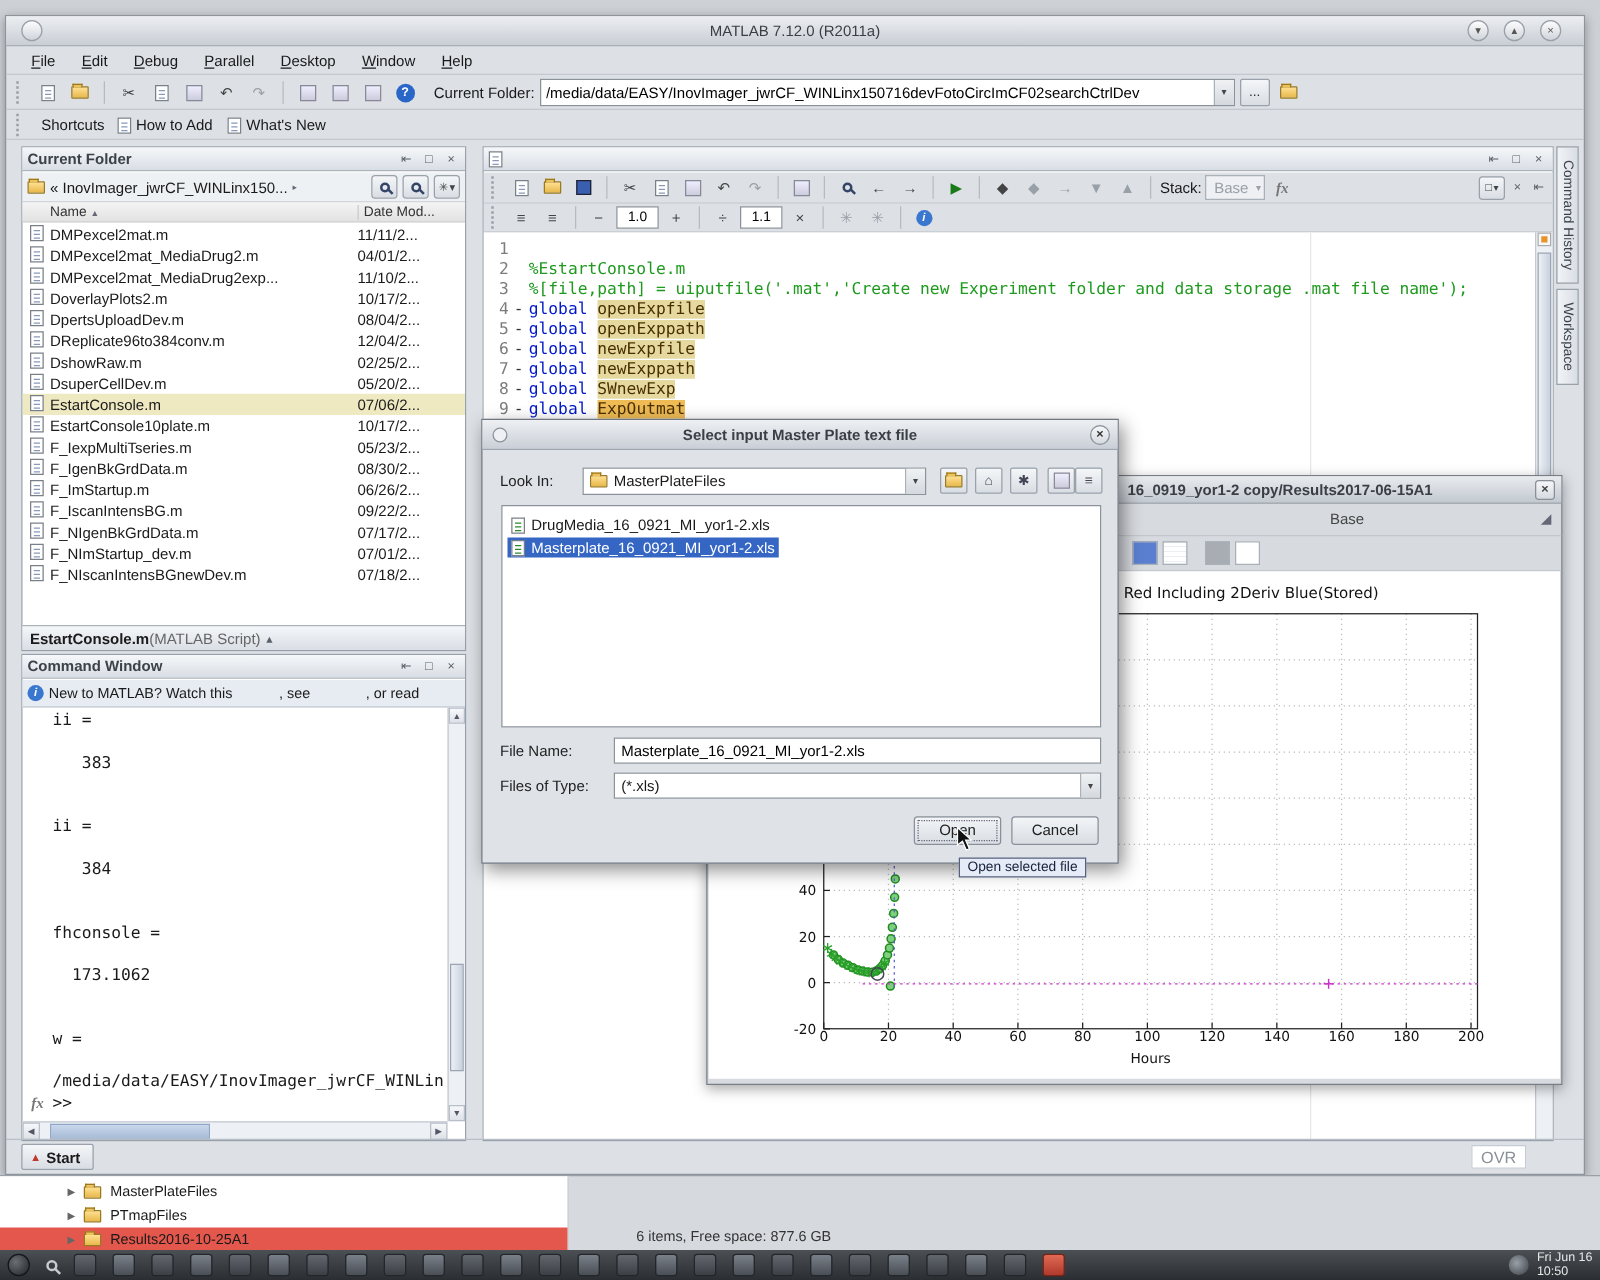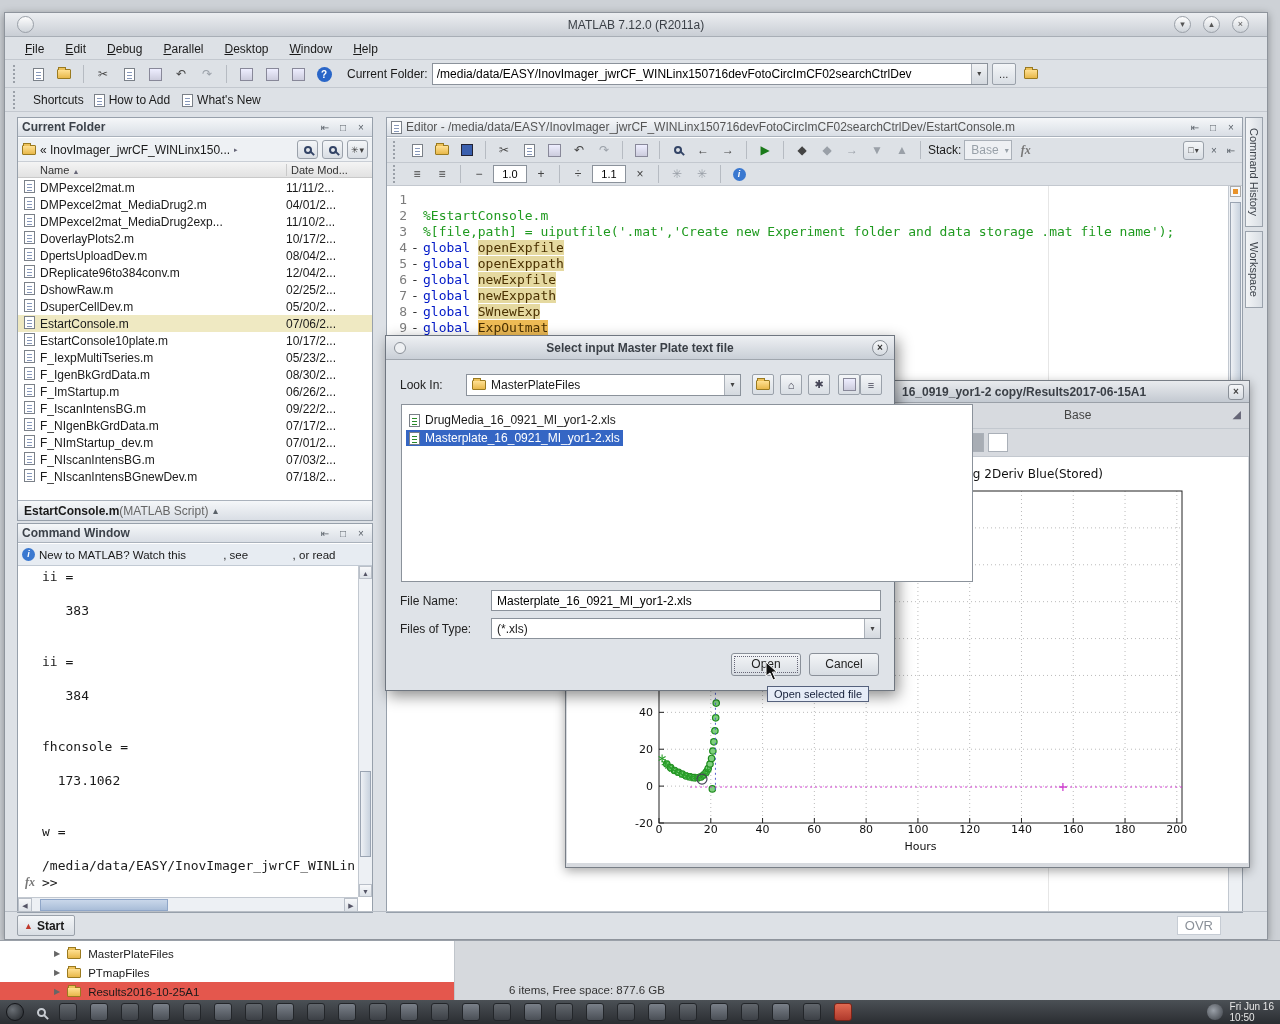--- a/index.html
+++ b/index.html
@@ -196,21 +196,21 @@
   .dlg-close { position:absolute; right:6px; top:4px; width:16px; height:16px; border:1px solid #8a9098;
                border-radius:50%; background:linear-gradient(#f6f7f9,#d6dbe1); text-align:center;
                line-height:14px; font-size:10px; color:#333; }
   .dlg-label { position:absolute; color:#222; }
   .dlg-combo { position:absolute; display:flex; align-items:center; gap:5px; background:#fff;
                border:1px solid #8b929b; height:22px; padding-left:5px; }
   .dlg-combo .sp { flex:1; }
   .dlg-btn { position:absolute; width:22px; height:21px; background:linear-gradient(#f4f6f8,#d9dee4);
              border:1px solid #9aa1aa; border-radius:2px; display:inline-flex; align-items:center;
              justify-content:center; font-size:11px; color:#445; }
-  #dlg-list { position:absolute; left:15px; top:68px; width:572px; height:178px; background:#fff;
+  #dlg-list { position:absolute; left:15px; top:68px; width:480px; height:178px; background:#fff;
               border:1px solid #8b929b; padding-top:6px; }
   .dlg-row { height:18px; display:flex; align-items:center; padding-left:4px; }
   .dlg-row .inner { display:inline-flex; align-items:center; gap:5px; padding:0 3px; height:16px; }
   .dlg-row.sel .inner { background:#3566c4; color:#fff; }
   .dlg-input { position:absolute; height:21px; border:1px solid #8b929b; background:#fff;
                font:12px "Liberation Sans",sans-serif; padding:0 5px; }
   .btn { position:absolute; height:23px; width:70px; background:linear-gradient(#f3f5f7,#d8dde3);
          border:1px solid #8a9099; border-radius:3px; text-align:center; line-height:21px; color:#222; }
   #btn-open { left:345px; top:317px; outline:1px dotted #667; outline-offset:-4px; }
   #btn-cancel { left:423px; top:317px; }
@@ -430,25 +430,20 @@
           <span class="fname">F_NIgenBkGrdData.m</span>
           <span class="fdate">07/17/2...</span>
         </div>
         <div class="cf-row">
           <span class="ficon-wrap"><span class="i-page"></span></span>
           <span class="fname">F_NImStartup_dev.m</span>
           <span class="fdate">07/01/2...</span>
         </div>
         <div class="cf-row">
           <span class="ficon-wrap"><span class="i-page"></span></span>
-          <span class="fname">F_NIscanIntensBG.m</span>
-          <span class="fdate">07/03/2...</span>
-        </div>
-        <div class="cf-row">
-          <span class="ficon-wrap"><span class="i-page"></span></span>
           <span class="fname">F_NIscanIntensBGnewDev.m</span>
           <span class="fdate">07/18/2...</span>
         </div>
       </div>
     <div class="cf-foot">
       <b>EstartConsole.m</b>
       <span style="color:#666"> (MATLAB Script)</span>
       <span class="sp"></span>
       <span class="ph-ic">▴</span>
     </div>
@@ -503,21 +498,20 @@
     <div class="hscroll">
       <span class="arr lf">◀</span>
       <span class="hthumb"></span>
       <span class="arr rt">▶</span>
     </div>
   </div>
 
   <div class="panel" id="edp">
     <div class="phead">
       <span class="i-page"></span>
-      <span>Editor - /media/data/EASY/InovImager_jwrCF_WINLinx150716devFotoCircImCF02searchCtrlDev/EstartConsole.m</span>
       <span class="sp"></span>
       <span class="ph-ic">⇤</span>
       <span class="ph-ic">□</span>
       <span class="ph-ic">×</span>
     </div>
     <div class="ed-tools1">
       <span class="grip"></span>
       <span class="tbtn">
           <span class="i-page"></span>
         </span>

